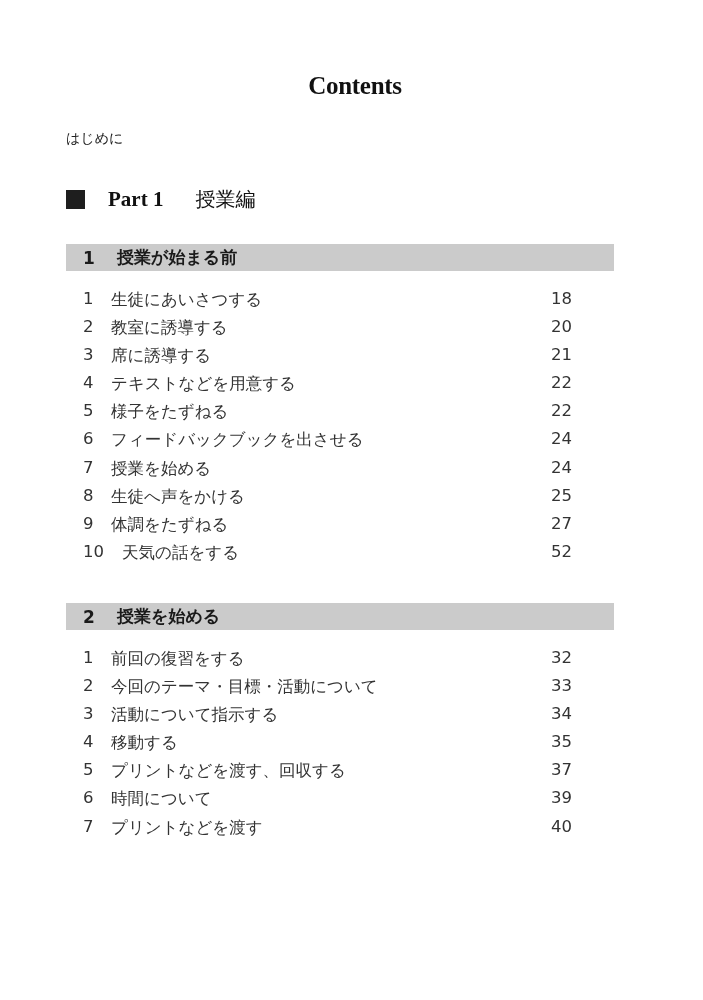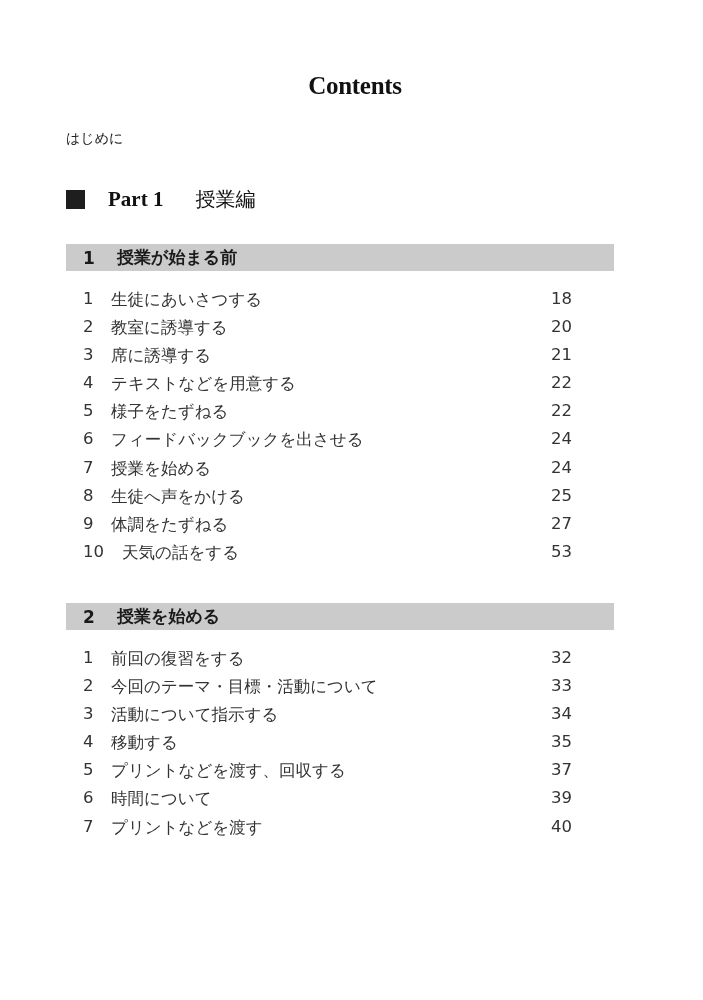--- a/index.html
+++ b/index.html
@@ -86,21 +86,21 @@
         <span class="entry-page">25</span>
       </div>
     <div class="entry">
         <span class="entry-num">9</span>
         <span class="entry-title">体調をたずねる</span>
         <span class="entry-page">27</span>
       </div>
     <div class="entry">
         <span class="entry-num">10</span>
         <span class="entry-title wide">天気の話をする</span>
-        <span class="entry-page">53</span>
+        <span class="entry-page">52</span>
       </div>
   </div>
 </div>
 
 <div class="section" style="top:603px;">
   <div class="section-bar">
     <span class="section-num">2</span>
     <span class="section-title">授業を始める</span>
   </div>
   <div class="entries" style="margin-top:16px;">

